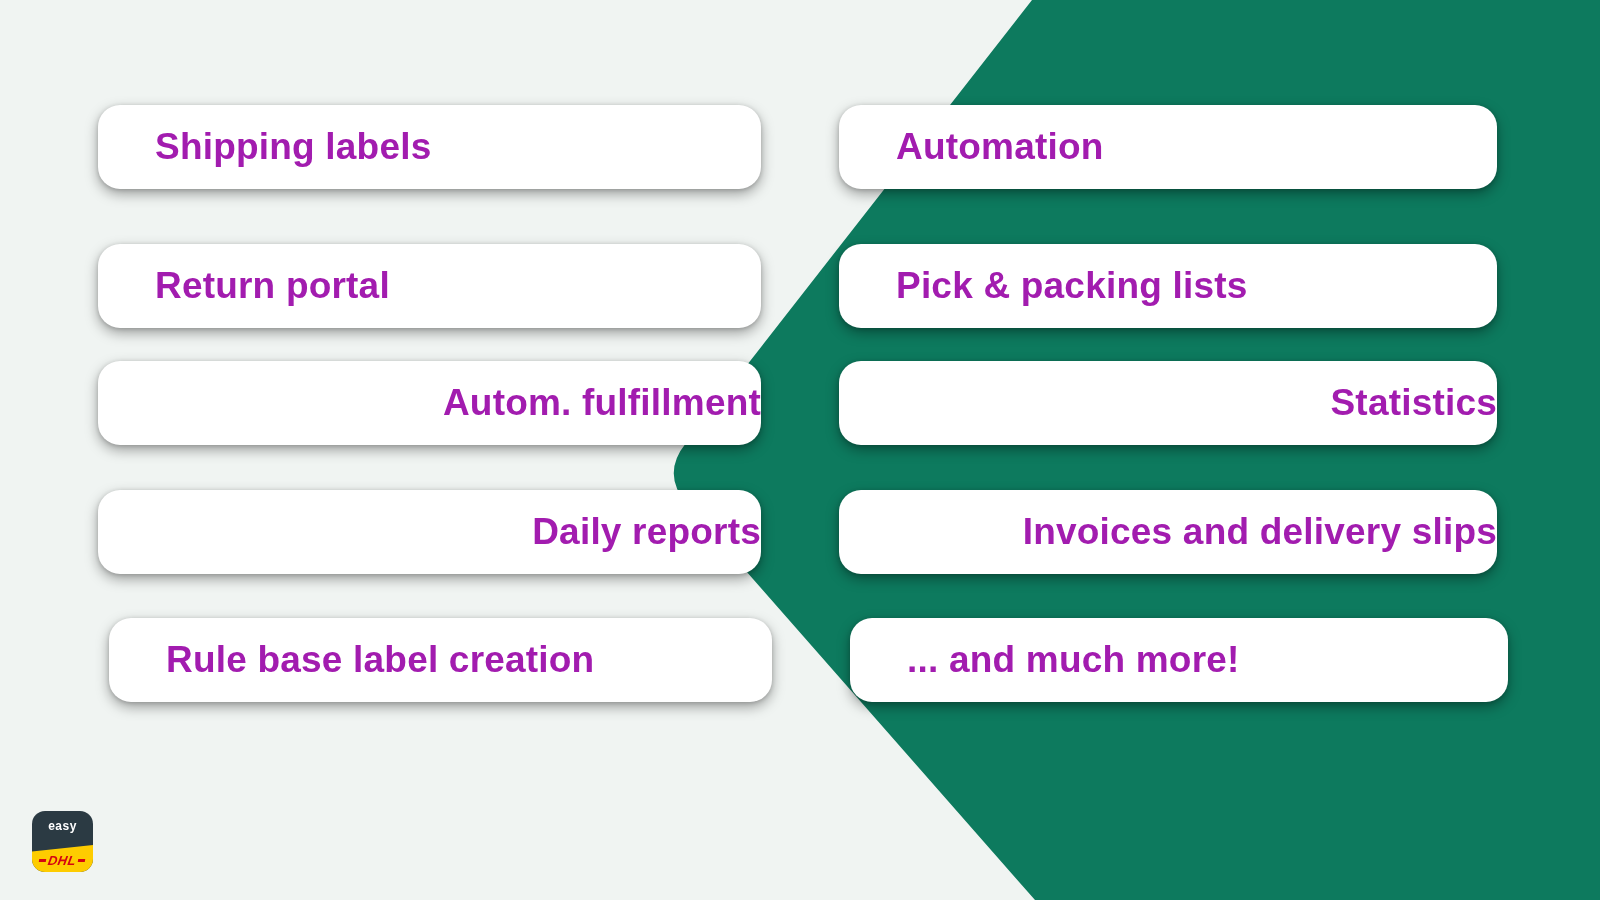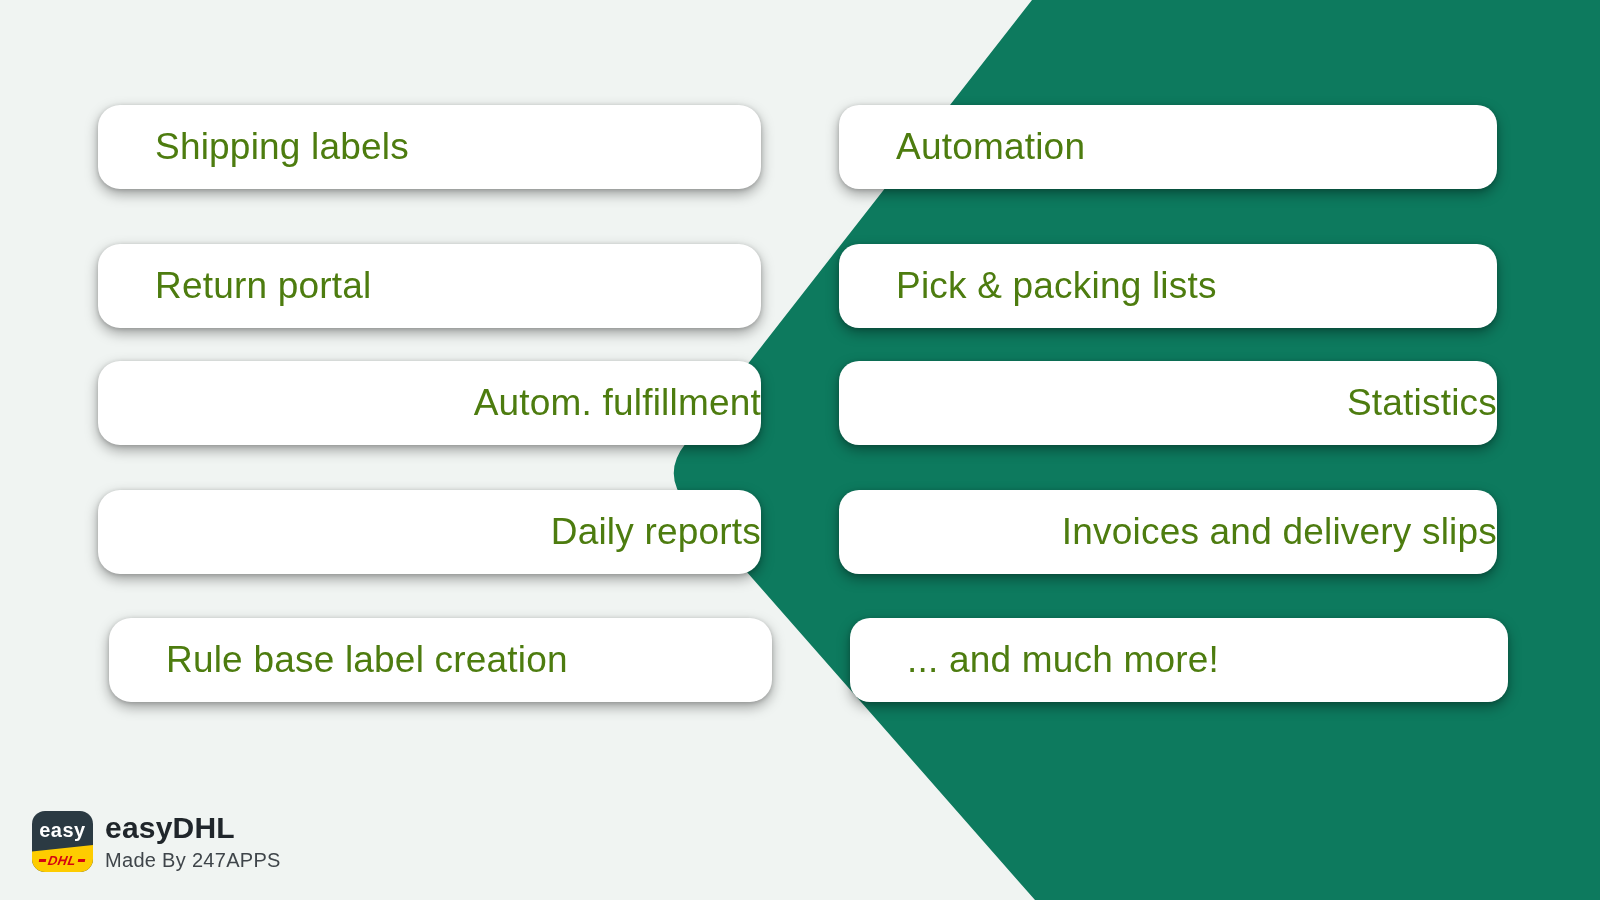--- a/index.html
+++ b/index.html
@@ -18,27 +18,27 @@
     height:84px;
     background:#ffffff;
     border-radius:22px;
     box-shadow:0 5px 13px rgba(0,0,0,0.35), 0 1px 4px rgba(0,0,0,0.16);
     display:flex;
     align-items:center;
     padding-left:57px;
   }
   .card .label {
     font-size:37px;
-    font-weight:normal;
-    color:#4d7c0f;
+    font-weight:bold;
+    color:#a21caf;
     letter-spacing:0.2px;
     white-space:nowrap;
   }
   .col-left  { left:98px;  width:663px; }
-  .col-right { left:839px; width:658px;border-radius:20px; }
+  .col-right { left:839px; width:658px; }
   .row-1 { top:105px; }
   .row-2 { top:232px;margin-top:12px; }
   .row-3 { top:361px;justify-content:flex-end; }
   .row-4 { top:490px;justify-content:flex-end; }
   .row-5 { top:618px;margin-left:11px; }
 
   .brand {
     position:absolute;
     left:32px; top:811px;
     display:flex;
@@ -50,21 +50,21 @@
     border-radius:13px;
     background:#2b3a43;
     position:relative;
     overflow:hidden;
     flex:0 0 auto;
   }
   .icon-easy {
     position:absolute; left:0; right:0; top:8px;
     text-align:center;
     color:#ffffff;
-    font-size:20px;
+    font-size:12px;
     font-weight:bold;
     letter-spacing:0.5px;
   }
   .icon-dhl-band {
     position:absolute; left:0; right:0; bottom:0;
     height:27px;
     background:#fecc00;
     clip-path:polygon(0 24%, 100% 0, 100% 100%, 0 100%);
     display:flex;
     align-items:center;
@@ -145,17 +145,13 @@
   <div class="app-icon">
     <div class="icon-easy">easy</div>
     <div class="icon-dhl-band">
       <div class="dhl-wrap">
         <span class="dhl-bar"></span>
         <span class="dhl-text">DHL</span>
         <span class="dhl-bar"></span>
       </div>
     </div>
   </div>
-  <div class="brand-text">
-    <div class="brand-title">easyDHL</div>
-    <div class="brand-subtitle">Made By 247APPS</div>
-  </div>
 </div>
 
 </body></html>

